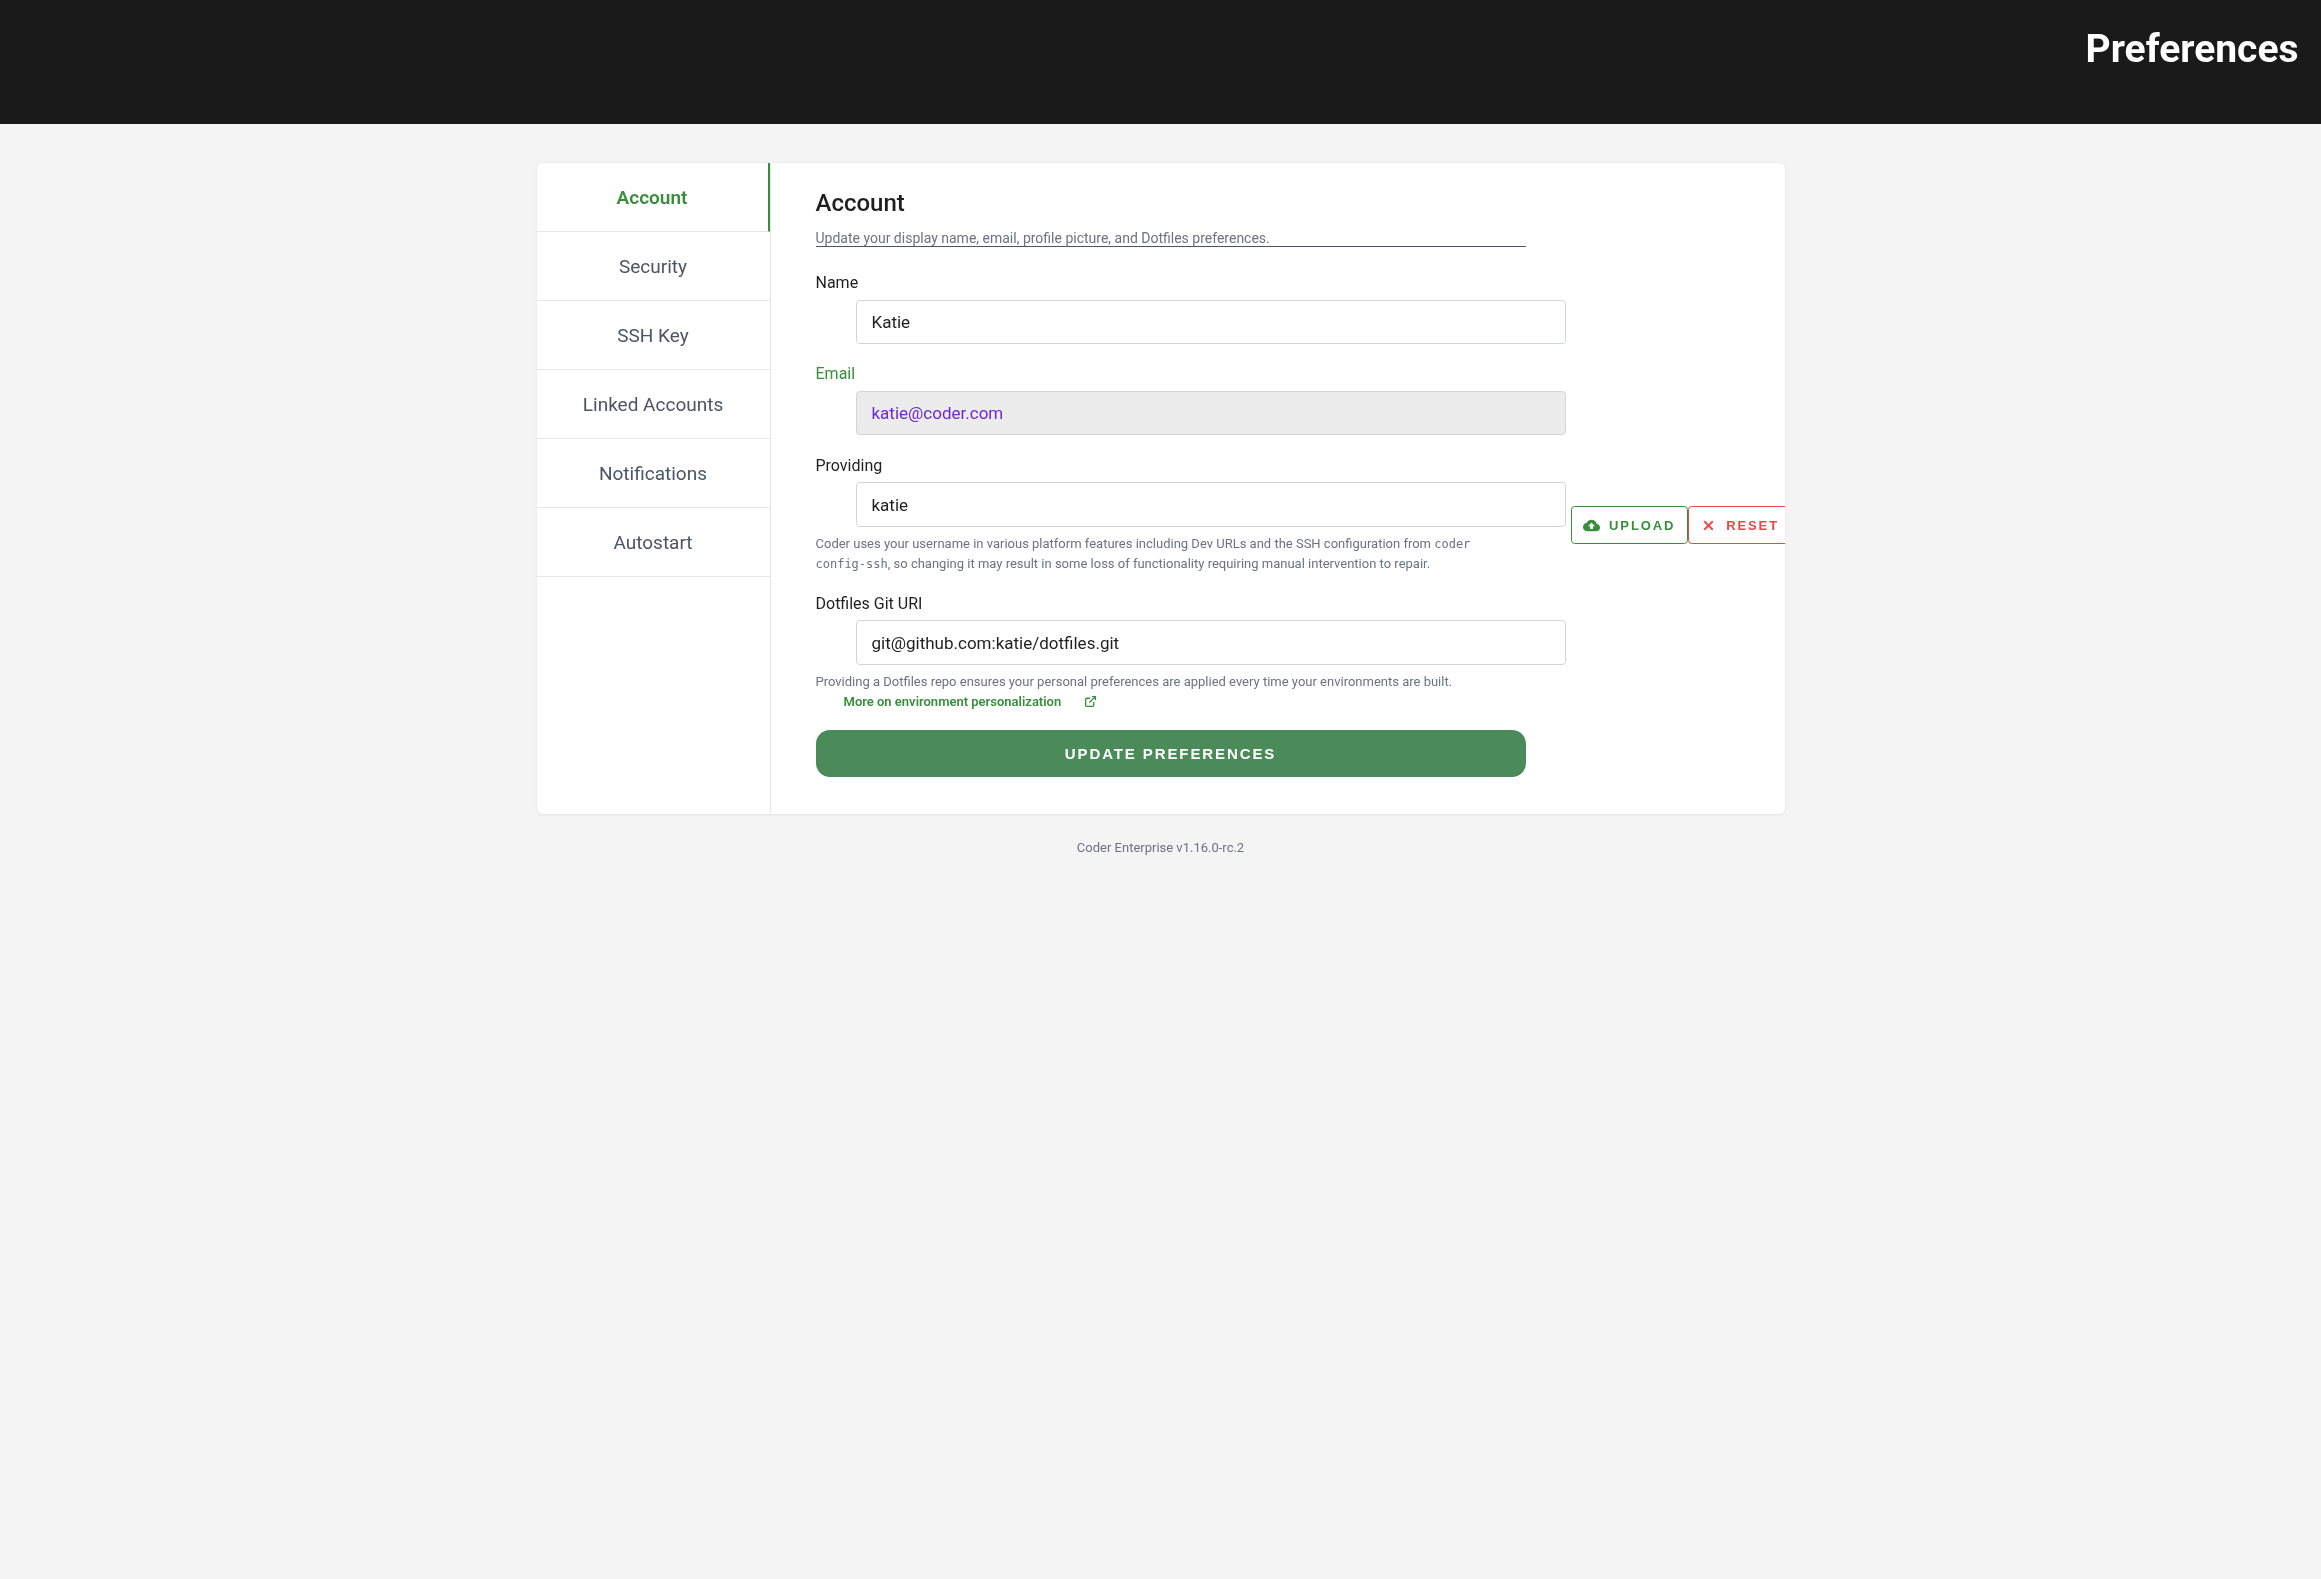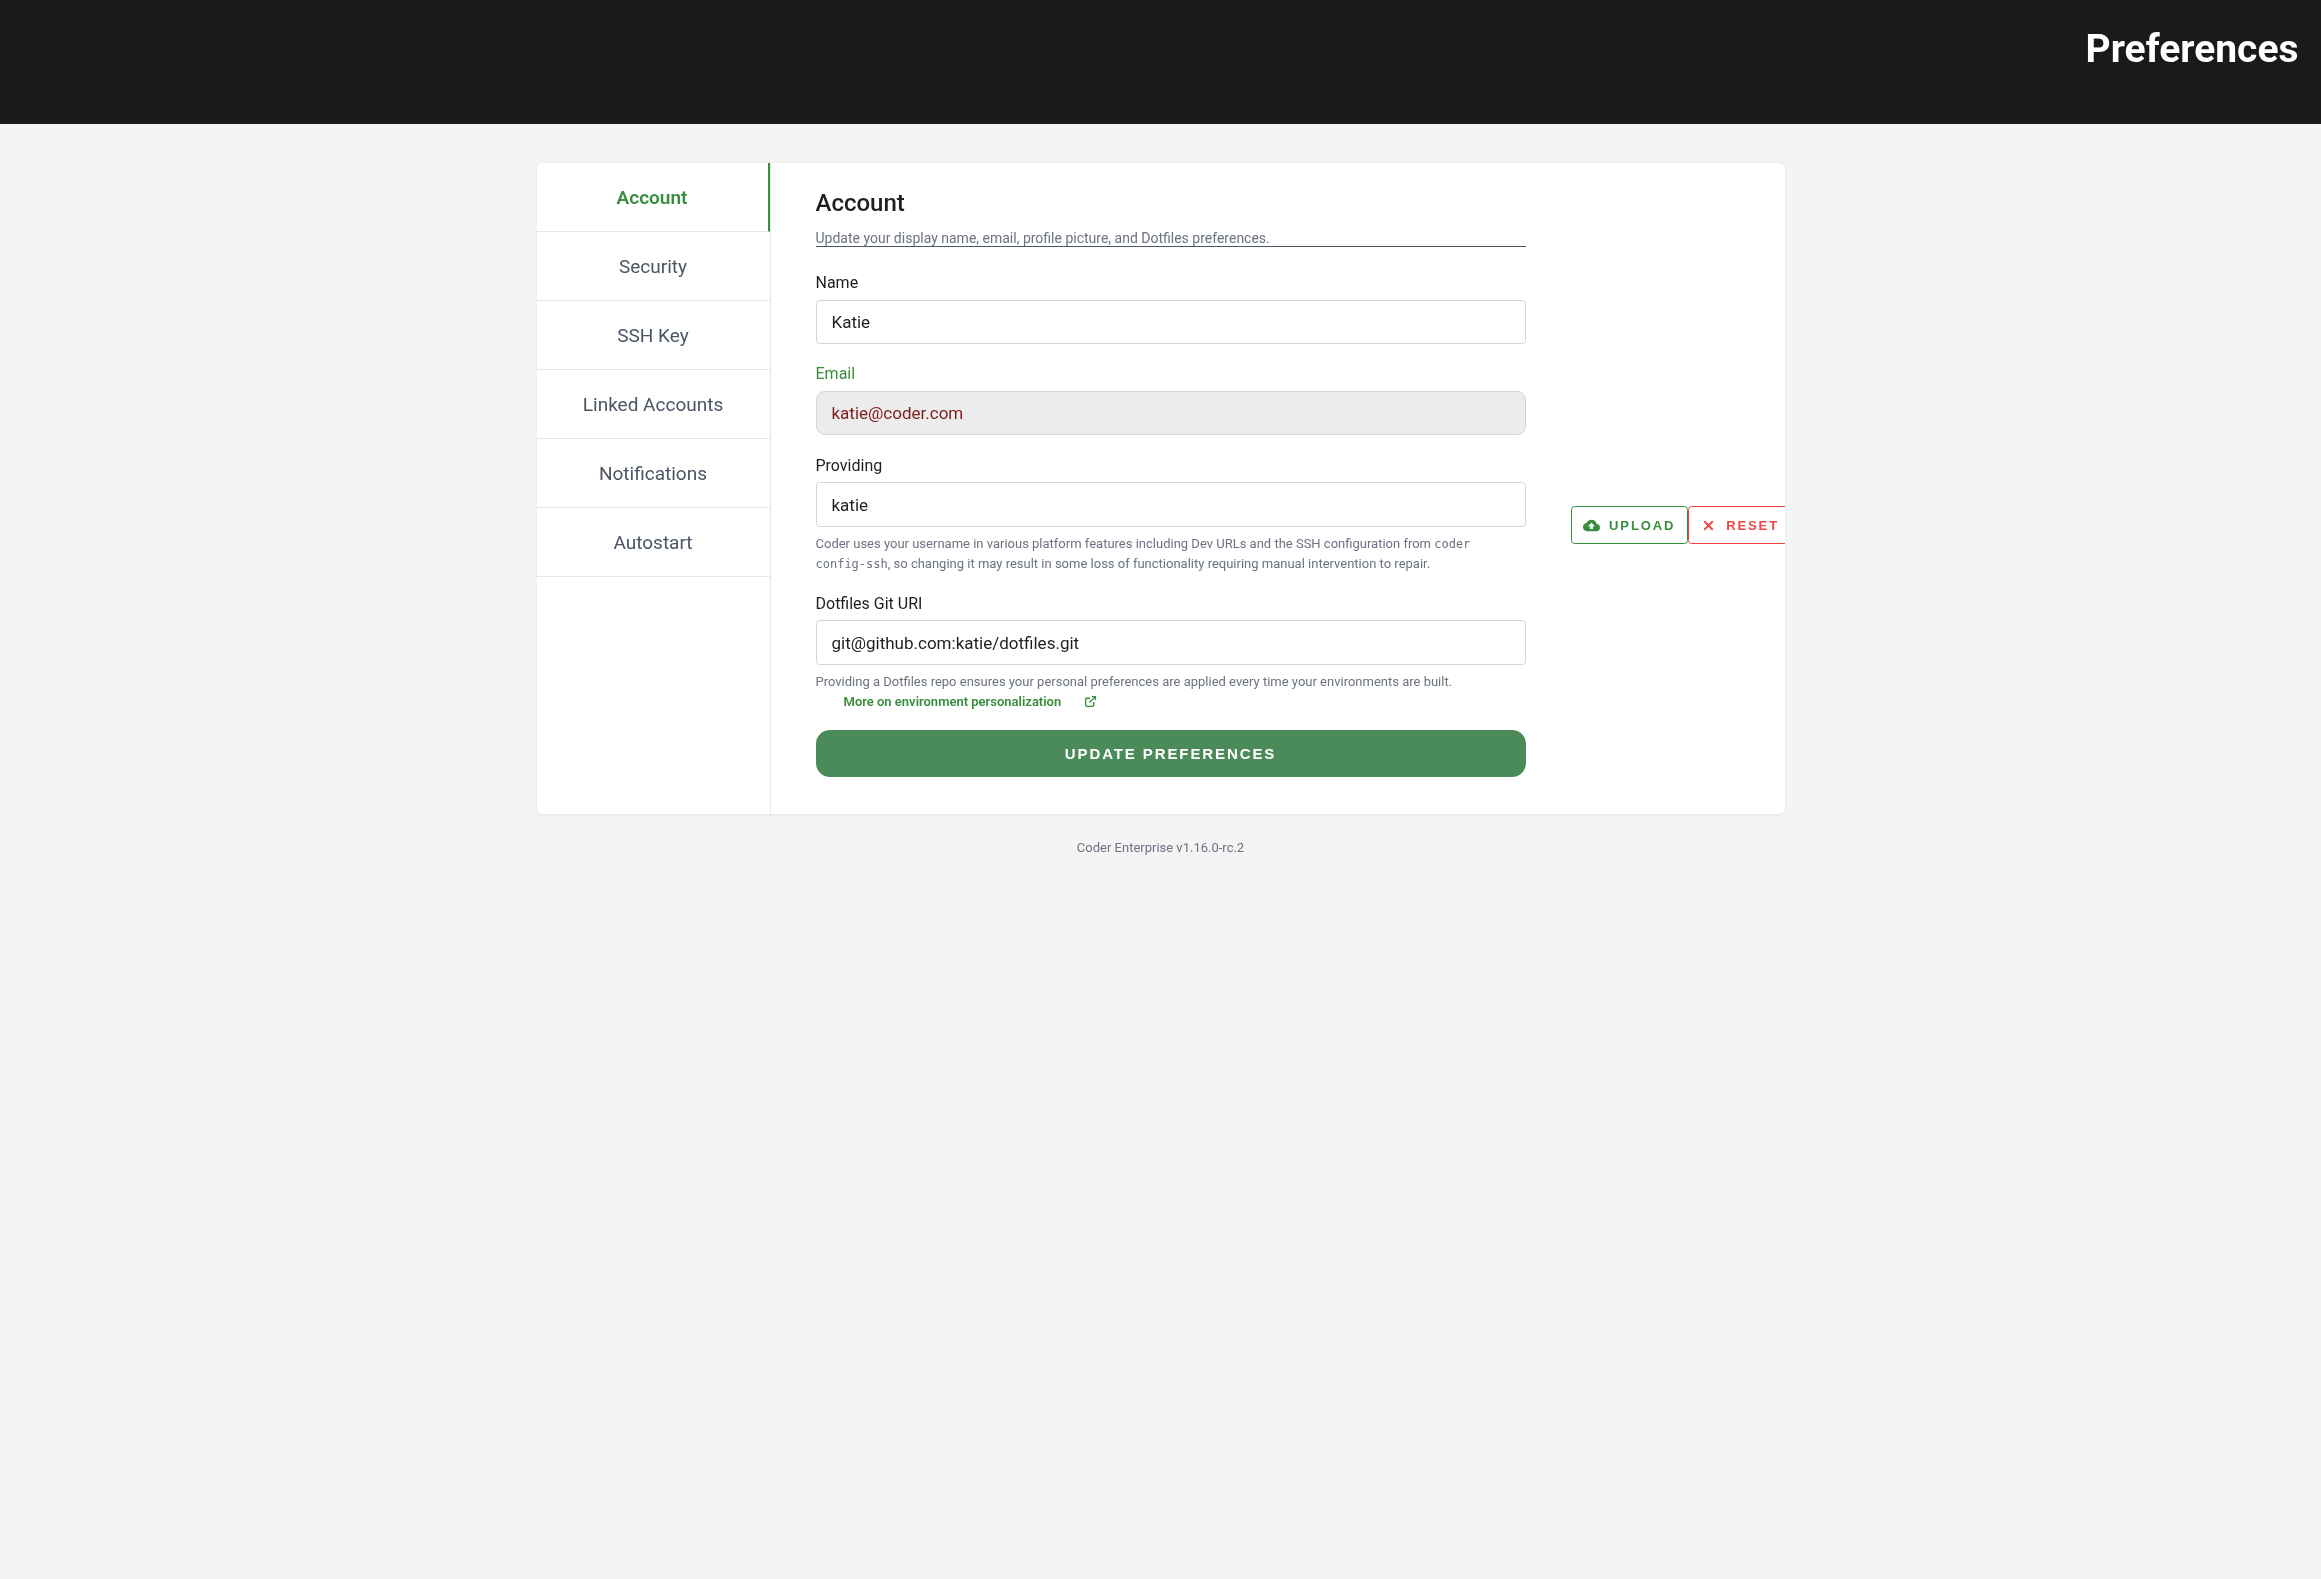--- a/index.html
+++ b/index.html
@@ -88,26 +88,26 @@
       color: #388e3c;
     }
     .form-input {
       width: 100%;
       padding: 11.2px 15px;
       font-size: 17px;
       border: 0.9px solid #d1d5db;
       border-radius: 3.7px;
       color: #1f1f1f;
       font-family: inherit;
+      margin-left: 40px;
     }
     .form-input.readonly {
       background: #ececec;
-      color: #7f1d1d;
+      color: #6d28d9;
       border-color: #d1d5db;
-      border-radius: 9px;
     }
     .help-text {
       font-size: 13px;
       color: #6b7280;
       line-height: 1.5;
       margin-top: 7.5px;
     }
     .help-text code {
       font-family: ui-monospace, SFMono-Regular, Menlo, Monaco, monospace;
       font-size: 12px;

